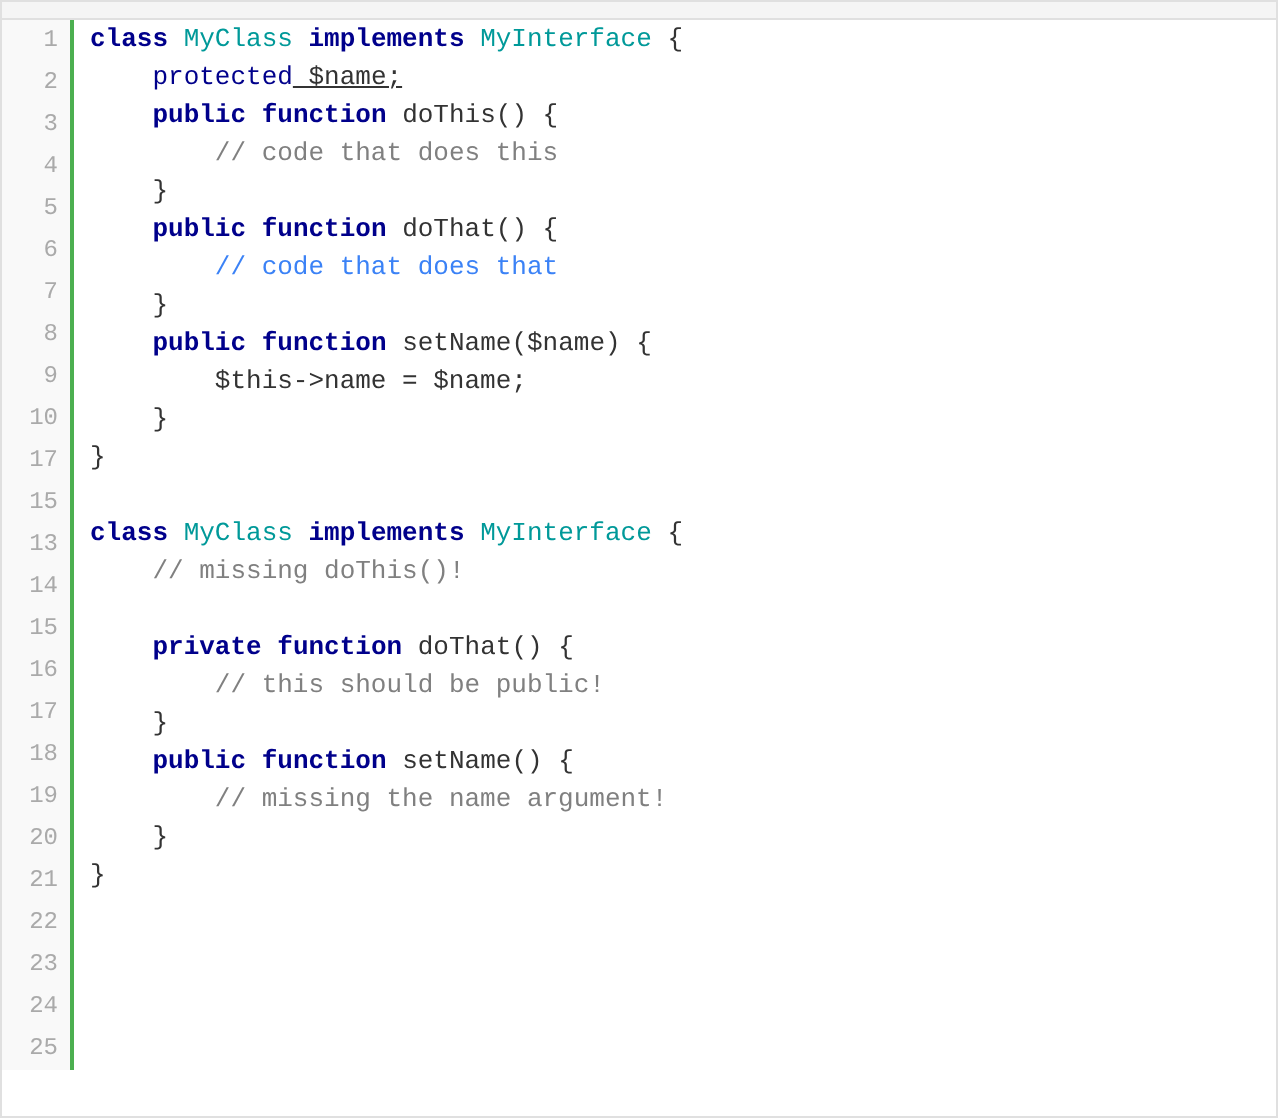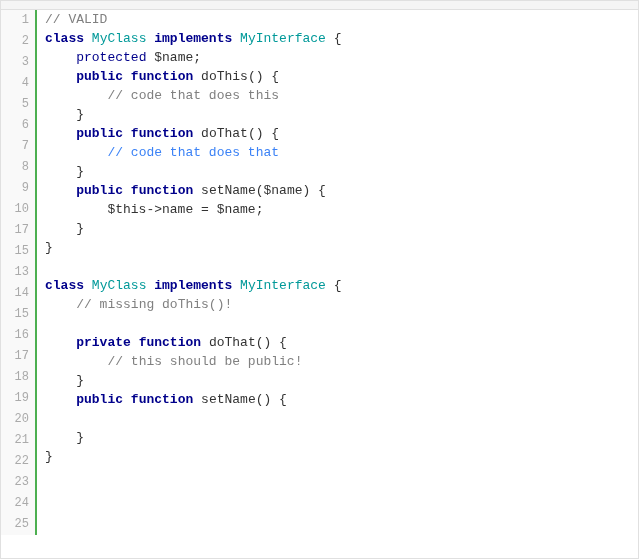--- a/index.html
+++ b/index.html
@@ -100,39 +100,38 @@
         <span class="line-num">18</span>
         <span class="line-num">19</span>
         <span class="line-num">20</span>
         <span class="line-num">21</span>
         <span class="line-num">22</span>
         <span class="line-num">23</span>
         <span class="line-num">24</span>
         <span class="line-num">25</span>
       </div>
     <div class="code-lines" id="code-lines">
-        <span class="code-line"><span style="color: rgb(128, 128, 128);">// VALID</span></span>
         <span class="code-line"><span style="color: rgb(0, 0, 139); font-weight: bold;">class</span><span style="color: rgb(51, 51, 51);"> </span><span style="color: rgb(0, 153, 153);">MyClass</span><span style="color: rgb(51, 51, 51);"> </span><span style="color: rgb(0, 0, 139); font-weight: bold;">implements</span><span style="color: rgb(51, 51, 51);"> </span><span style="color: rgb(0, 153, 153);">MyInterface</span><span style="color: rgb(51, 51, 51);"> {</span></span>
-        <span class="code-line"><span style="color: rgb(51, 51, 51);">    </span><span style="color: rgb(0, 0, 139); font-weight: normal;">protected</span><span style="color: rgb(51, 51, 51);"> $name;</span></span>
+        <span class="code-line"><span style="color: rgb(51, 51, 51);">    </span><span style="color: rgb(0, 0, 139); font-weight: normal;">protected</span><span style="color: rgb(51, 51, 51); text-decoration: underline;"> $name;</span></span>
         <span class="code-line"><span style="color: rgb(51, 51, 51);">    </span><span style="color: rgb(0, 0, 139); font-weight: bold;">public</span><span style="color: rgb(51, 51, 51);"> </span><span style="color: rgb(0, 0, 139); font-weight: bold;">function</span><span style="color: rgb(51, 51, 51);"> </span><span style="color: rgb(51, 51, 51);">doThis</span><span style="color: rgb(51, 51, 51);">() {</span></span>
         <span class="code-line"><span style="color: rgb(51, 51, 51);">        </span><span style="color: rgb(128, 128, 128);">// code that does this</span></span>
         <span class="code-line"><span style="color: rgb(51, 51, 51);">    }</span></span>
         <span class="code-line"><span style="color: rgb(51, 51, 51);">    </span><span style="color: rgb(0, 0, 139); font-weight: bold;">public</span><span style="color: rgb(51, 51, 51);"> </span><span style="color: rgb(0, 0, 139); font-weight: bold;">function</span><span style="color: rgb(51, 51, 51);"> </span><span style="color: rgb(51, 51, 51);">doThat</span><span style="color: rgb(51, 51, 51);">() {</span></span>
         <span class="code-line"><span style="color: rgb(51, 51, 51);">        </span><span style="color: #3b82f6;">// code that does that</span></span>
         <span class="code-line"><span style="color: rgb(51, 51, 51);">    }</span></span>
         <span class="code-line"><span style="color: rgb(51, 51, 51);">    </span><span style="color: rgb(0, 0, 139); font-weight: bold;">public</span><span style="color: rgb(51, 51, 51);"> </span><span style="color: rgb(0, 0, 139); font-weight: bold;">function</span><span style="color: rgb(51, 51, 51);"> </span><span style="color: rgb(51, 51, 51);">setName</span><span style="color: rgb(51, 51, 51);">($name) {</span></span>
         <span class="code-line"><span style="color: rgb(51, 51, 51);">        $this-&gt;name = $name;</span></span>
         <span class="code-line"><span style="color: rgb(51, 51, 51);">    }</span></span>
         <span class="code-line"><span style="color: rgb(51, 51, 51);">}</span></span>
         <span class="code-line">&nbsp;</span>
         <span class="code-line"><span style="color: rgb(0, 0, 139); font-weight: bold;">class</span><span style="color: rgb(51, 51, 51);"> </span><span style="color: rgb(0, 153, 153);">MyClass</span><span style="color: rgb(51, 51, 51);"> </span><span style="color: rgb(0, 0, 139); font-weight: bold;">implements</span><span style="color: rgb(51, 51, 51);"> </span><span style="color: rgb(0, 153, 153);">MyInterface</span><span style="color: rgb(51, 51, 51);"> {</span></span>
         <span class="code-line"><span style="color: rgb(51, 51, 51);">    </span><span style="color: rgb(128, 128, 128);">// missing doThis()!</span></span>
         <span class="code-line">&nbsp;</span>
         <span class="code-line"><span style="color: rgb(51, 51, 51);">    </span><span style="color: rgb(0, 0, 139); font-weight: bold;">private</span><span style="color: rgb(51, 51, 51);"> </span><span style="color: rgb(0, 0, 139); font-weight: bold;">function</span><span style="color: rgb(51, 51, 51);"> </span><span style="color: rgb(51, 51, 51);">doThat</span><span style="color: rgb(51, 51, 51);">() {</span></span>
         <span class="code-line"><span style="color: rgb(51, 51, 51);">        </span><span style="color: rgb(128, 128, 128);">// this should be public!</span></span>
         <span class="code-line"><span style="color: rgb(51, 51, 51);">    }</span></span>
         <span class="code-line"><span style="color: rgb(51, 51, 51);">    </span><span style="color: rgb(0, 0, 139); font-weight: bold;">public</span><span style="color: rgb(51, 51, 51);"> </span><span style="color: rgb(0, 0, 139); font-weight: bold;">function</span><span style="color: rgb(51, 51, 51);"> </span><span style="color: rgb(51, 51, 51);">setName</span><span style="color: rgb(51, 51, 51);">() {</span></span>
-        <span class="code-line"><span style="color: rgb(51, 51, 51);">        </span></span>
+        <span class="code-line"><span style="color: rgb(51, 51, 51);">        </span><span style="color: rgb(128, 128, 128);">// missing the name argument!</span></span>
         <span class="code-line"><span style="color: rgb(51, 51, 51);">    }</span></span>
         <span class="code-line"><span style="color: rgb(51, 51, 51);">}</span></span>
       </div>
   </div>
 </div>
 
 </body></html>

